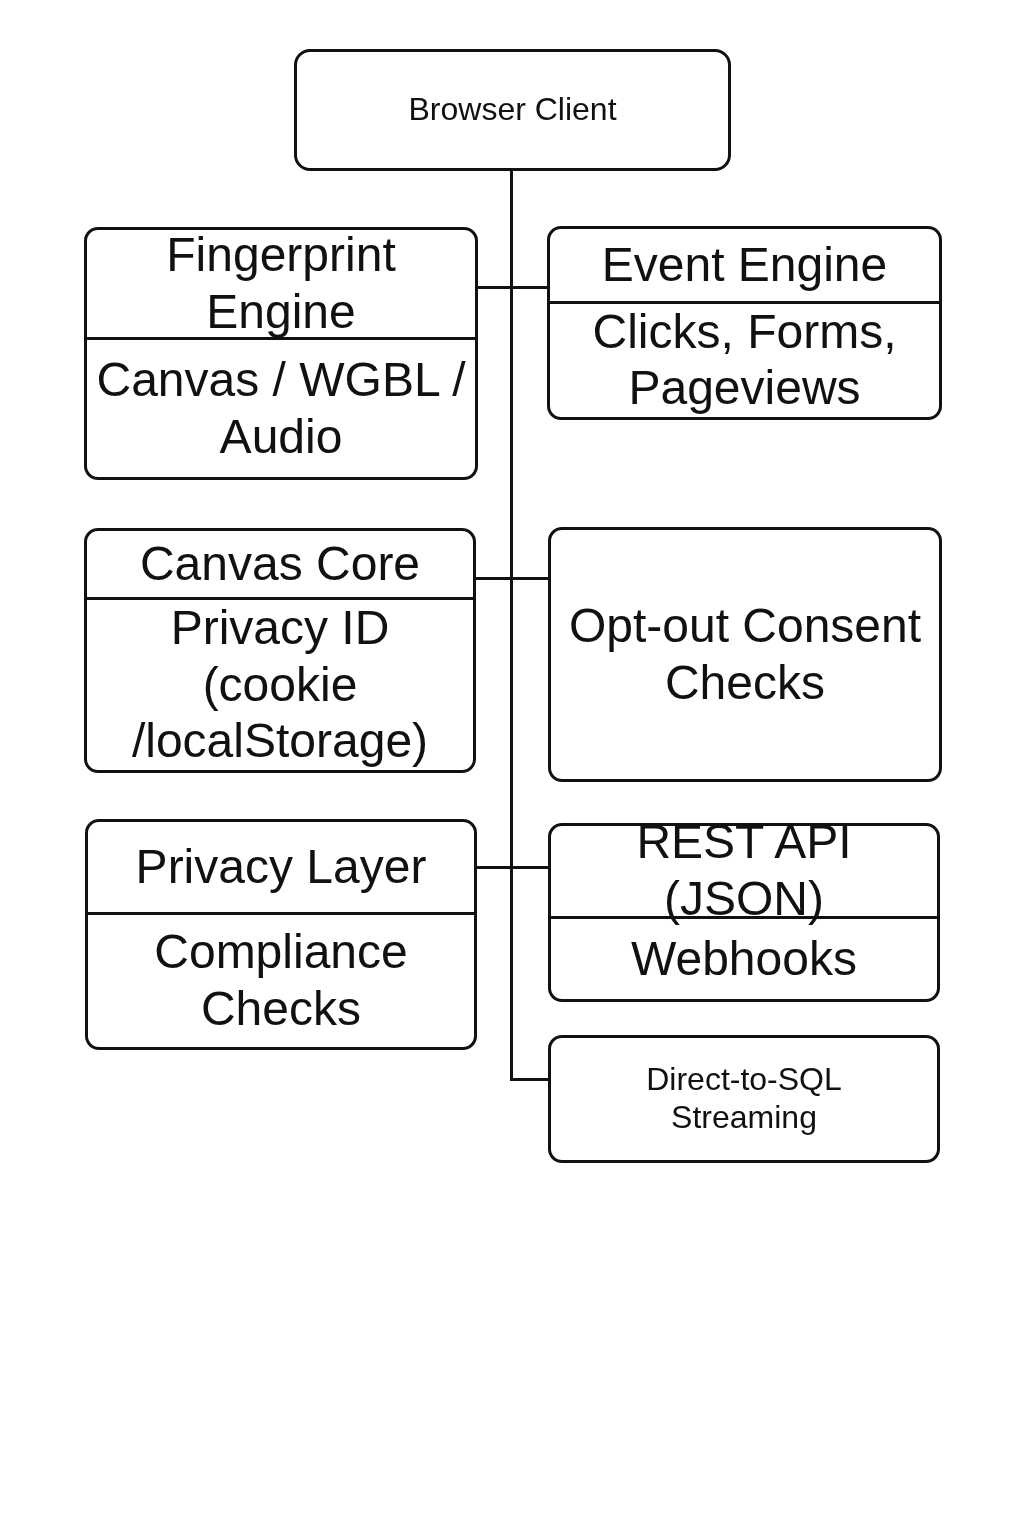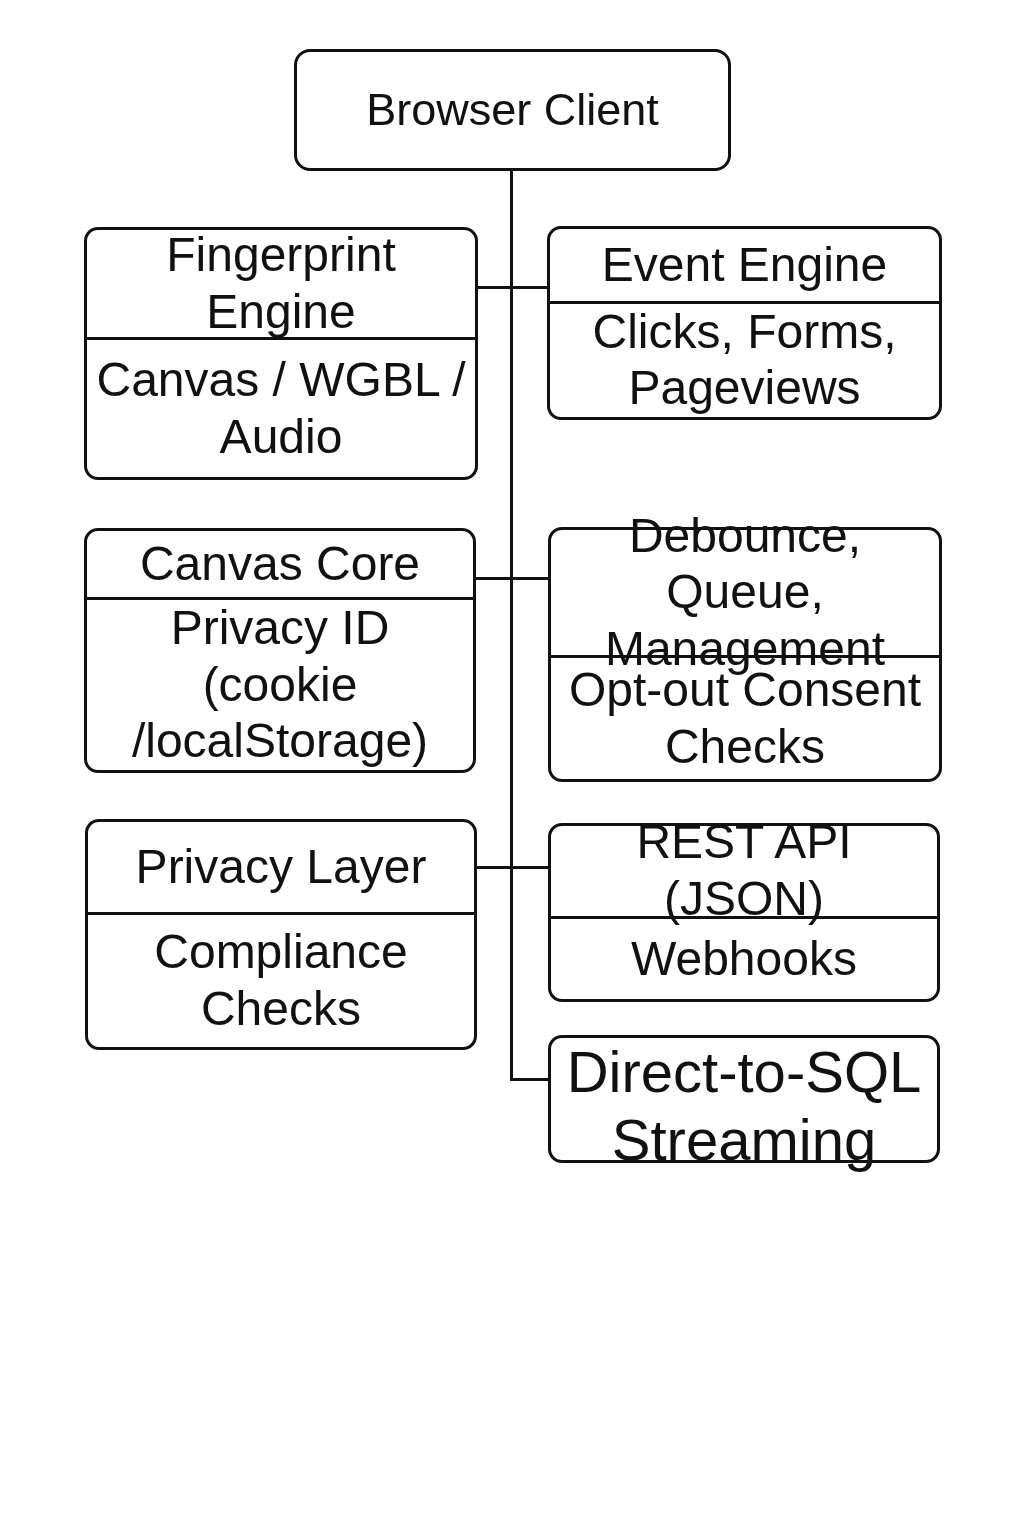--- a/index.html
+++ b/index.html
@@ -39,27 +39,27 @@
   }
   .sect.header{border-bottom:3px solid var(--line);}
   .sect.body{flex:1;}
   .single-label{
     flex:1;
     display:flex;
     align-items:center;
     justify-content:center;
     text-align:center;
     white-space:pre-line;
-    font-size:58px;
+    font-size:32px;
     line-height:1.18;
     padding:0 6px;
   }
   
   #node-root{left:294px;top:49px;width:437px;height:122px;border-radius:16px;}
-  #node-root .single-label{font-size:45px;}
+  #node-root .single-label{font-size:32px;}
   #node-fingerprint{left:84px;top:227px;width:394px;height:253px;}
   #node-fingerprint .header{height:110px;}
   #node-event{left:547px;top:226px;width:395px;height:194px;}
   #node-event .header{height:111px;}
   #node-tracker{left:84px;top:528px;width:392px;height:245px;}
   #node-tracker .header{height:100px;}
   #node-debounce{left:548px;top:527px;width:394px;height:255px;}
   #node-debounce .header{height:128px;}
   #node-privacy{left:85px;top:819px;width:392px;height:231px;}
   #node-privacy .header{height:93px;}
@@ -107,22 +107,20 @@
 Checks</div>
   </div>
 
   <div class="node" id="node-event">
     <div class="sect header">Event Engine</div>
     <div class="sect body">Clicks, Forms,
 Pageviews</div>
   </div>
 
   <div class="node" id="node-debounce">
-    <div class="sect header">Debounce, Queue,
-Management</div>
     <div class="sect body">Opt-out Consent
 Checks</div>
   </div>
 
   <div class="node" id="node-rest">
     <div class="sect header">REST API (JSON)</div>
     <div class="sect body">Webhooks</div>
   </div>
 
   <div class="node" id="node-direct">

